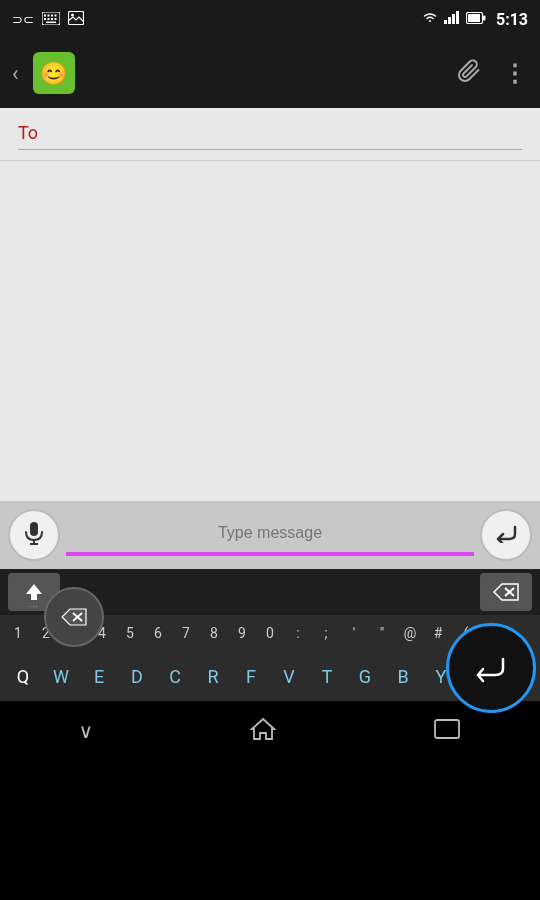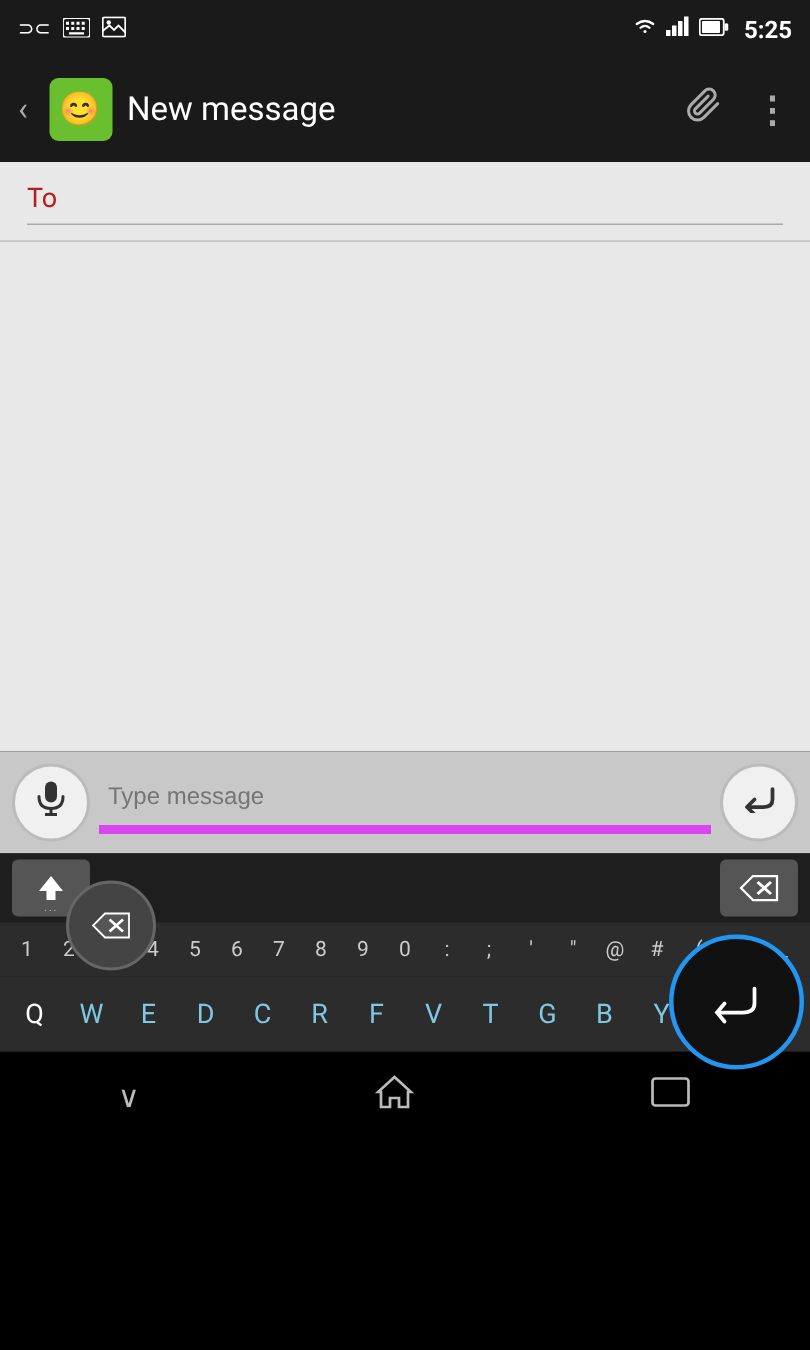--- a/index.html
+++ b/index.html
@@ -132,25 +132,26 @@
     }
     .mic-icon {
       font-size: 22px;
       color: #333;
     }
     .message-text-input {
       flex: 1;
       height: 42px;
       background: transparent;
       border: none;
-      border-bottom: 6px solid #d946ef;
+      border-bottom: 4px solid #d946ef;
       font-size: 16px;
       color: #0369a1;
       outline: none;
       padding: 0 6px;
+      text-align: center;
     }
     .send-circle {
       width: 52px;
       height: 52px;
       border-radius: 50%;
       background: #f0f0f0;
       border: 2px solid #bbb;
       display: flex;
       align-items: center;
       justify-content: center;
@@ -323,31 +324,30 @@
       </svg>
     </span>
 
     <span>
       <svg width="20" height="12" viewBox="0 0 20 12" fill="none">
         <rect x="0.5" y="0.5" width="16" height="11" rx="1.5" stroke="white" stroke-width="1.2"></rect>
         <rect x="17" y="3.5" width="2.5" height="5" rx="1" fill="white"></rect>
         <rect x="2" y="2" width="12" height="8" rx="0.5" fill="white"></rect>
       </svg>
     </span>
-    <span style="color:#fff;font-size:16px;font-weight:bold;margin-left:4px;">5:25</span>
+    <span style="color:#fff;font-size:16px;font-weight:bold;margin-left:4px;">5:13</span>
   </div>
 </div>
 
 <div class="action-bar">
   <div class="action-bar-left">
     <span class="back-arrow">‹</span>
     <div class="app-icon">
       <span>😊</span>
     </div>
-    <span class="action-bar-title">New message</span>
   </div>
   <div class="action-bar-right">
     <span class="action-icon">
       
       <svg width="24" height="24" viewBox="0 0 24 24" fill="none" stroke="#aaa" stroke-width="2" stroke-linecap="round" stroke-linejoin="round">
         <path d="M21.44 11.05l-9.19 9.19a6 6 0 01-8.49-8.49l9.19-9.19a4 4 0 015.66 5.66l-9.2 9.19a2 2 0 01-2.83-2.83l8.49-8.48"></path>
       </svg>
     </span>
     <span class="action-icon" style="font-size:24px;color:#aaa;font-weight:bold;letter-spacing:1px;">⋮</span>
   </div>

